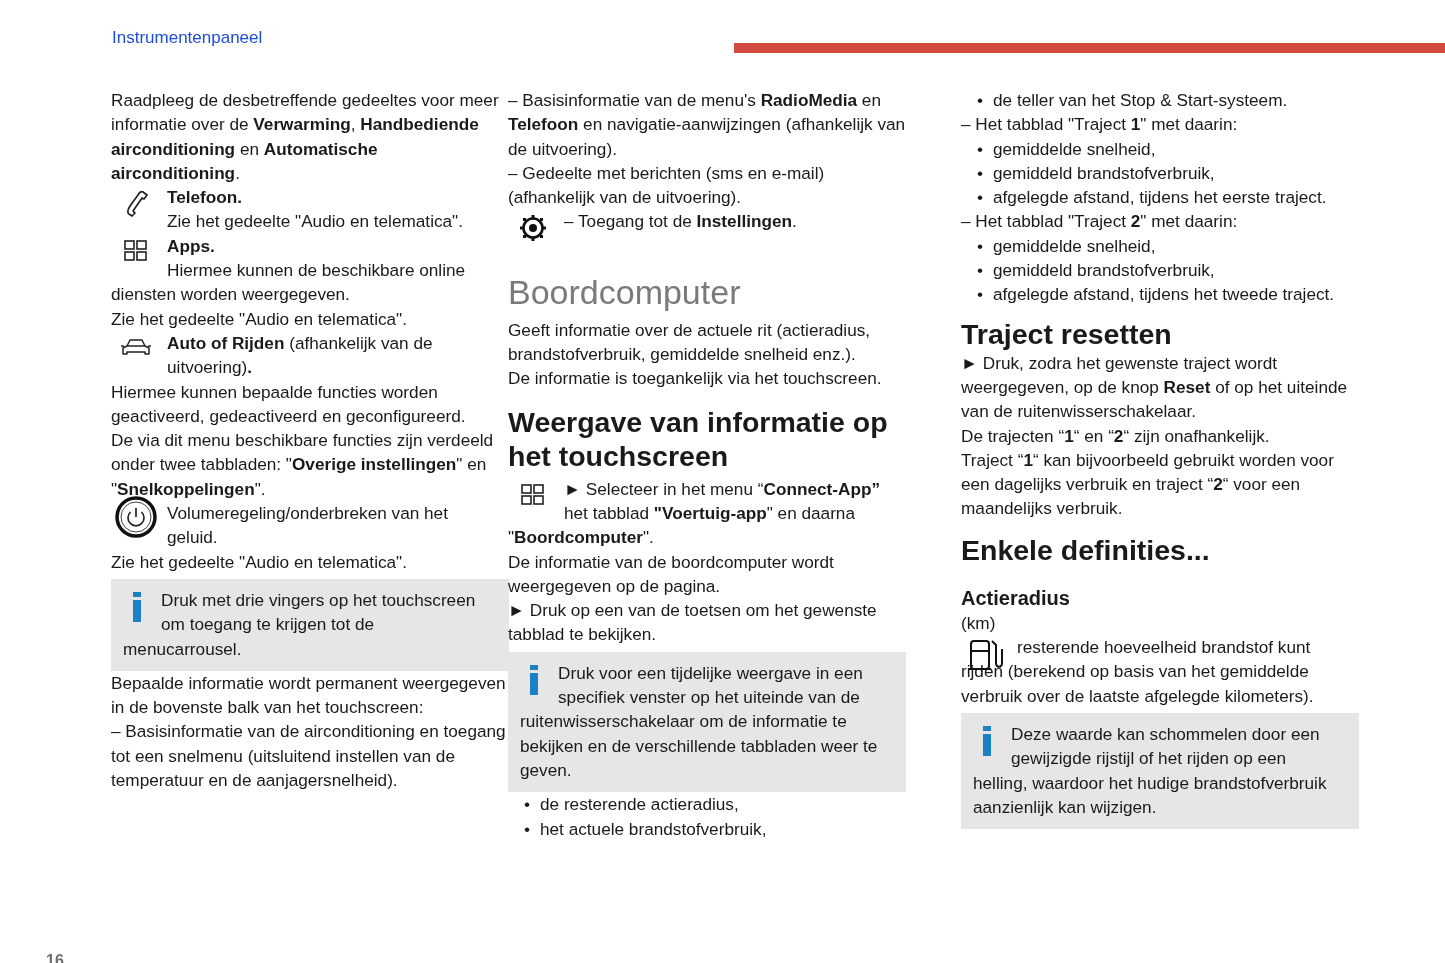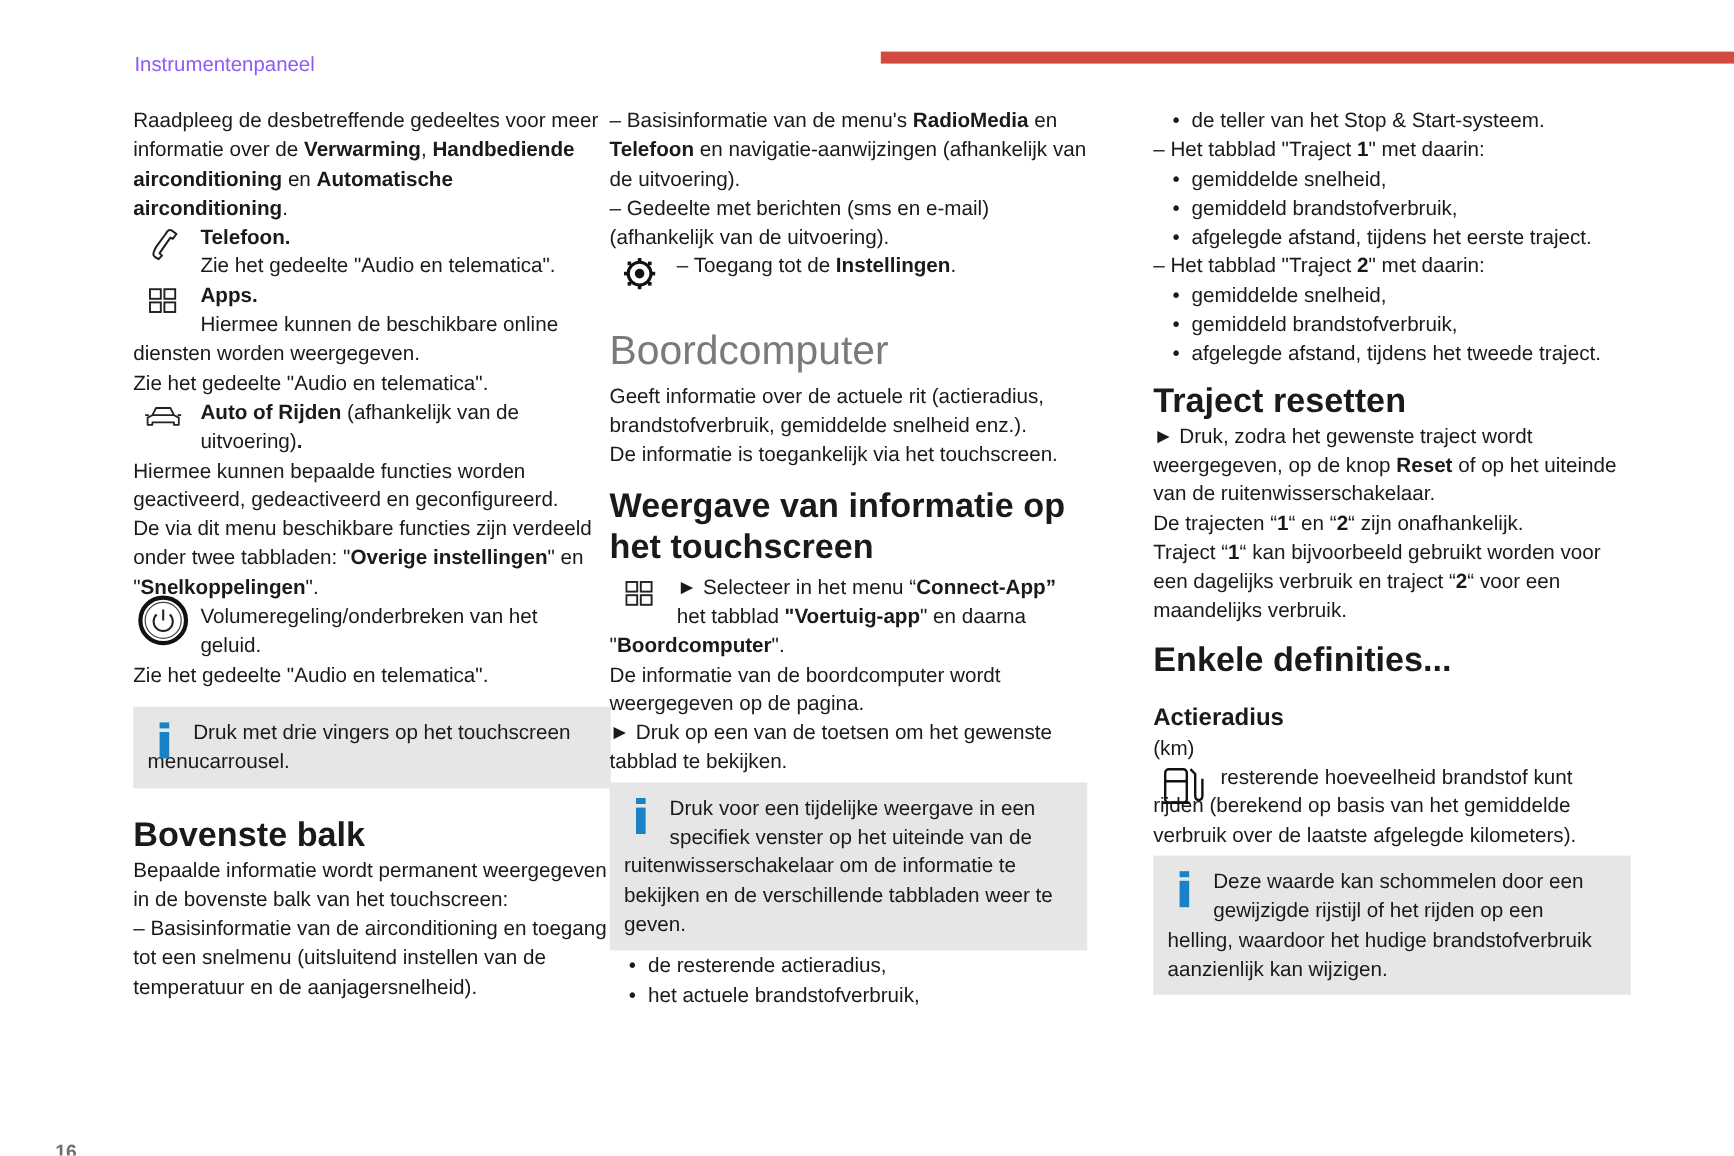--- a/index.html
+++ b/index.html
@@ -1,18 +1,18 @@
 <!DOCTYPE html>
 <html><head>
 <meta charset="utf-8">
 <style>
   html, body { margin:0; padding:0; background:#ffffff; }
   body { width:1445px; height:963px; position:relative; overflow:hidden;
          font-family:"Liberation Sans", sans-serif; color:#1a1a1a; }
-  .header-title { position:absolute; left:112px; top:44px; font-size:17px; color:#8b5cf6; }
+  .header-title { position:absolute; left:112px; top:28px; font-size:17px; color:#1d4ed8; }
   .red-bar { position:absolute; left:734px; top:43px; width:711px; height:10px; background:#d24b3e; }
   .page-num { position:absolute; left:46px; top:952px; font-size:16px; font-weight:bold; color:#6e6e6e; }
   .col { position:absolute; top:88px; width:398px; font-size:17.2px; line-height:24.3px; }
   .col1 { left:111px; }
   .col2 { left:508px; }
   .col3 { left:961px; }
   p { margin:0; }
   b { font-weight:bold; }
   .iconrow { position:relative; padding-left:56px; }
   .iconrow .ic { position:absolute; left:0; top:0; width:50px; display:flex; justify-content:center; }
@@ -86,30 +86,30 @@
           <circle cx="22" cy="22" r="15" fill="none" stroke="#444" stroke-width="1"></circle>
           <path d="M16.5 17 a8 8 0 1 0 11 0" fill="none" stroke="#222" stroke-width="1.7"></path>
           <line x1="22" y1="13" x2="22" y2="22" stroke="#222" stroke-width="1.7"></line>
         </svg>
     </span>
     <p>Volumeregeling/onderbreken van het</p>
     <p>geluid.</p>
     <p class="hang">Zie het gedeelte "Audio en telematica".</p>
   </div>
 
-  <div class="note" style="margin-top:15px;">
+  <div class="note" style="margin-top:5px;">
     <span class="info">
         <span class="dot"></span>
         <span class="stem"></span>
       </span>
     <p class="first">Druk met drie vingers op het touchscreen</p>
+    <p class="first2">om toegang te krijgen tot de</p>
     <p>menucarrousel.</p>
   </div>
 
-  <h2 style="margin-top:22px;">Bovenste balk</h2>
   <p>Bepaalde informatie wordt permanent weergegeven in de bovenste balk van het touchscreen:</p>
   <p>–  Basisinformatie van de airconditioning en toegang tot een snelmenu (uitsluitend instellen van de temperatuur en de aanjagersnelheid).</p>
 </div>
 
 <div class="col col2">
   <p><span>–  Basisinformatie van de menu's </span><b>RadioMedia</b><span> en </span><b>Telefoon</b><span> en navigatie-aanwijzingen (afhankelijk van de uitvoering).</span></p>
   <p>–  Gedeelte met berichten (sms en e-mail) (afhankelijk van de uitvoering).</p>
   <div class="iconrow">
     <span class="ic" style="top:4px;">
       <svg width="30" height="30" viewBox="0 0 30 30">

